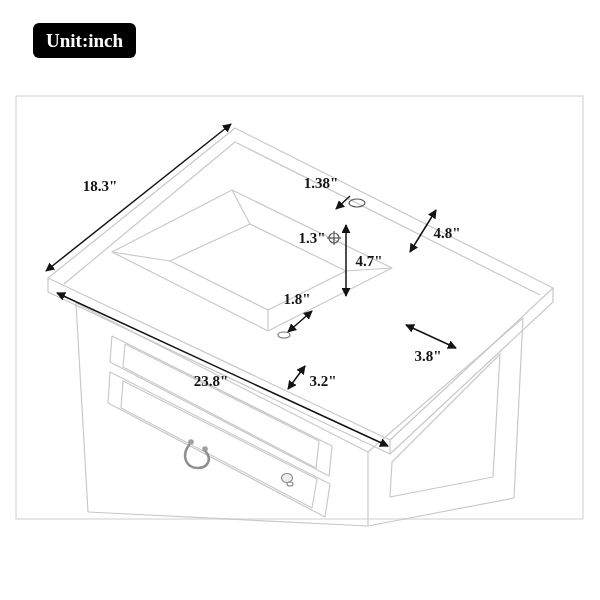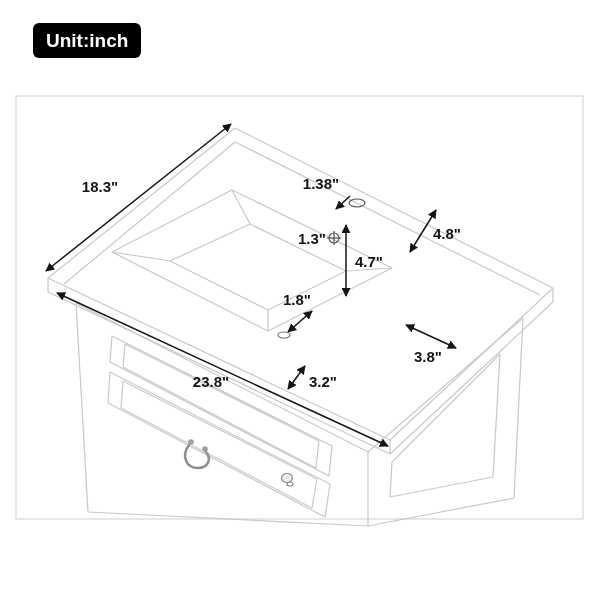--- a/index.html
+++ b/index.html
@@ -1,16 +1,16 @@
 <!DOCTYPE html>
 <html><head>
 <meta charset="utf-8">
 <style>
   html,body{margin:0;padding:0;background:#fff;}
-  .stage{position:relative;width:600px;height:600px;background:#fff;font-family:Liberation Sans, sans-serif;overflow:hidden;}
+  .stage{position:relative;width:600px;height:600px;background:#fff;font-family:Liberation Serif, serif;overflow:hidden;}
   .badge{position:absolute;left:33px;top:23px;background:#000;color:#fff;font-weight:700;font-size:19px;line-height:1;padding:8px 13px;border-radius:6px;}
   .sketch{position:absolute;left:0;top:0;}
   .dim{position:absolute;transform:translate(-50%,-50%);font-weight:700;font-size:15px;color:#141414;white-space:nowrap;}
 </style>
 </head>
 <body>
 
 <div class="stage">
 
   <div class="badge">Unit:inch</div>

